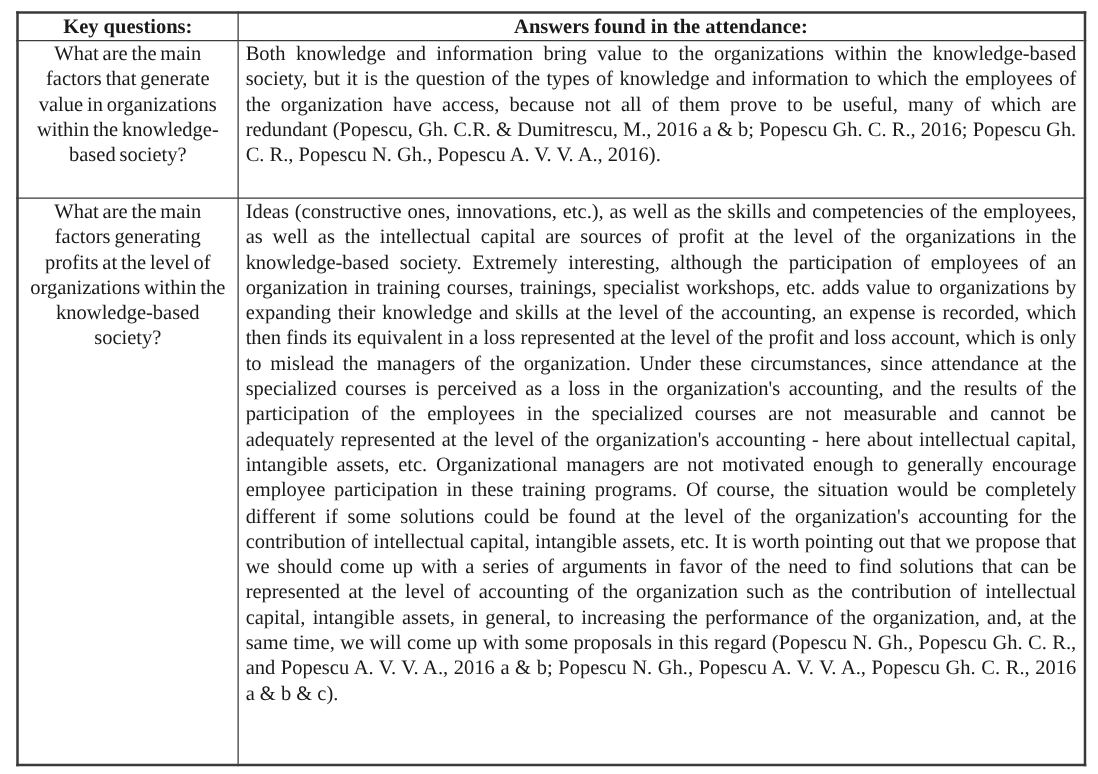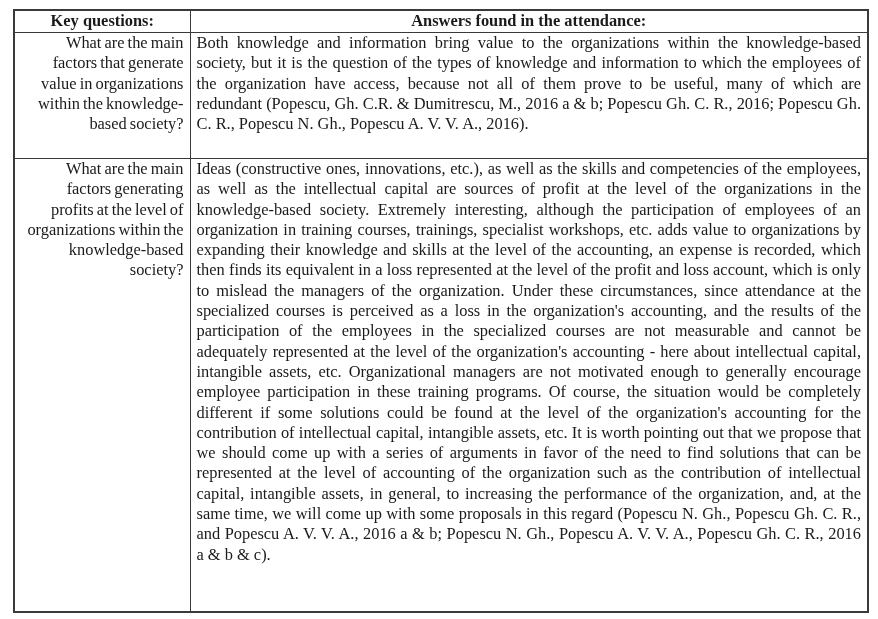--- a/index.html
+++ b/index.html
@@ -10,21 +10,21 @@
     border-collapse: collapse; table-layout: fixed;
     border: 2px solid #3a3a3a;
   }
   table.lit col.c1 { width: 176px; }
   table.lit col.c2 { width: 678px; }
   table.lit th, table.lit td {
     border: 1.5px solid #3a3a3a; vertical-align: top;
     font-size: 16.4px; line-height: 20.3px; padding: 0 6px 0 6px;
   }
   table.lit th { font-weight: bold; height: 21px; padding-top: 0; }
-  td.q { text-align: right; word-spacing: -1px; margin-left: 48px; }
+  td.q { text-align: center; word-spacing: -1px; margin-left: 48px; }
   td.a { text-align: justify; }
   tr.r1 td { height: 125px; }
   tr.r2 td { height: 452px; }
 </style>
 </head>
 <body>
 
 <table class="lit">
   <colgroup>
       <col class="c1">

